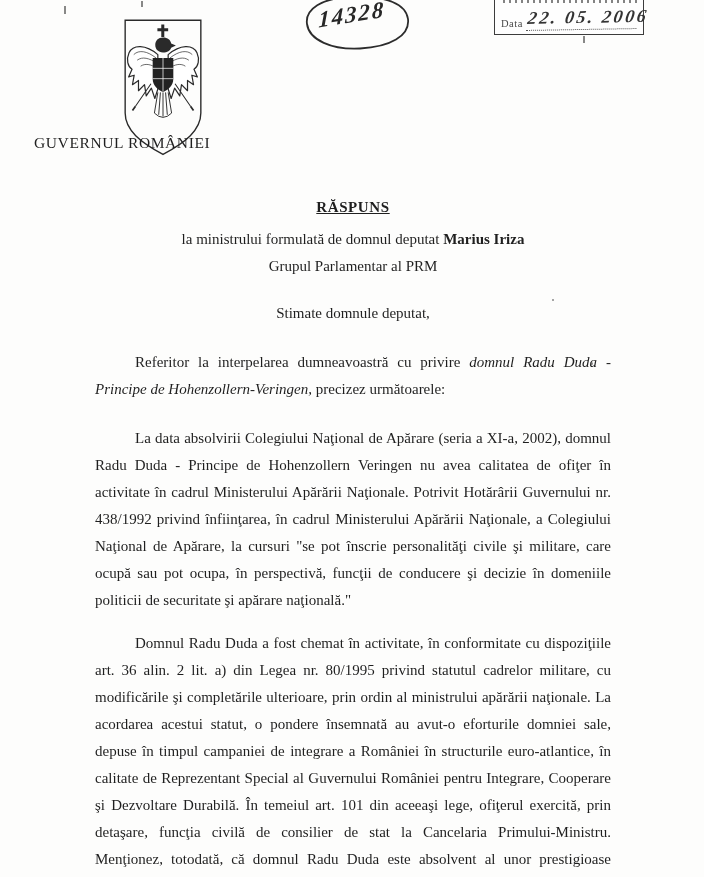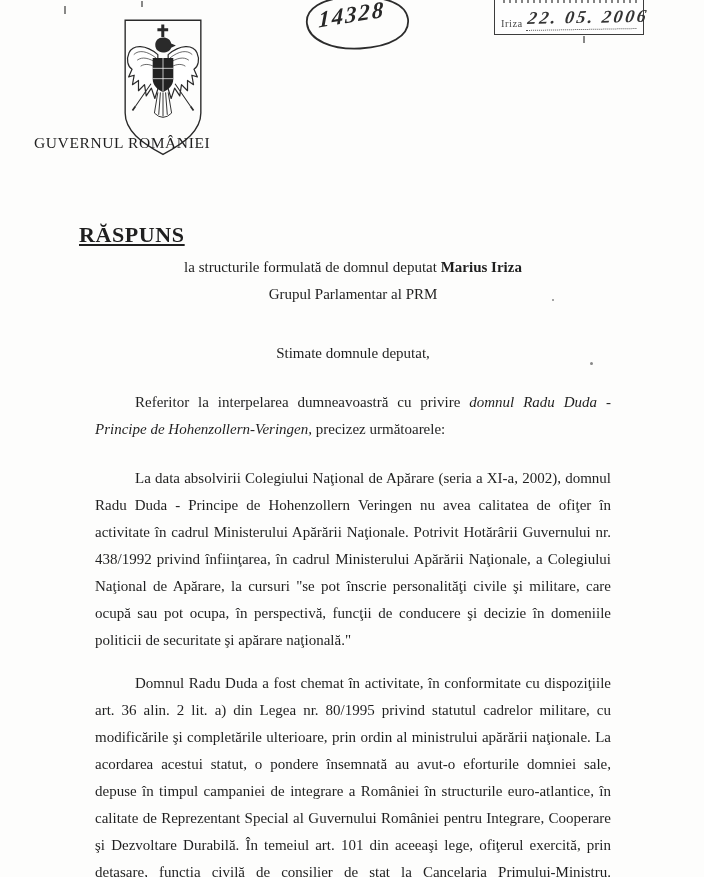--- a/index.html
+++ b/index.html
@@ -73,28 +73,28 @@
     border-bottom: 1.5px dotted #555;
     padding-bottom: 1px;
   }
 
   
   .content {
     position: absolute; left: 79px; top: 196px; width: 548px;
     font-size: 15px; line-height: 27px;
   }
   .heading {
-    font-weight: bold; font-size: 22px;
-    letter-spacing: 0.6px; line-height: 22px; margin-top: 28px;
+    text-align: center; font-weight: bold; font-size: 15px;
+    letter-spacing: 0.6px; line-height: 22px;
   }
   .heading span { text-decoration: underline; }
   .subtitle { text-align: center; margin-top: 8px; }
   .subtitle .b { font-weight: bold; }
   .group-line { text-align: center; }
-  .salutation { text-align: center; margin-top: 32px; }
+  .salutation { text-align: center; margin-top: 20px; }
   .para {
     text-align: justify; text-indent: 40px;
     margin: 16px;
   }
   .p1 { margin-top: 22px; }
   .p1 .it { font-style: italic; }
   .p2 { margin-top: 22px; }
   .p3 { margin-top: 0; }
 
   
@@ -142,32 +142,32 @@
 <div class="reg-wrap">
   <svg class="reg-ellipse" viewBox="0 0 122 62" xmlns="http://www.w3.org/2000/svg">
     <path d="M60 5 C24 5 9 18 11 32 C13 48 36 58 64 56.5 C94 55 114 44 112 27 C110 12 90 4 60 5 Z" fill="none" stroke="#2c2c2c" stroke-width="1.8" stroke-linecap="round"></path>
   </svg>
   <div class="reg-number">14328</div>
 </div>
 
 <div class="stamp">
   <div class="stamp-cutoff"></div>
   <div class="stamp-row">
-    <span class="stamp-label">Iriza</span>
+    <span class="stamp-label">Data</span>
     <span class="stamp-date">22. 05. 2006</span>
   </div>
 </div>
 
 <div class="content">
   <div class="heading">
     <span>RĂSPUNS</span>
   </div>
 
   <div class="subtitle">
-    <span>la structurile formulată de domnul deputat </span><span class="b">Marius Iriza</span>
+    <span>la ministrului formulată de domnul deputat </span><span class="b">Marius Iriza</span>
   </div>
 
   <div class="group-line">Grupul Parlamentar al PRM</div>
 
   <div class="salutation">Stimate domnule deputat,</div>
 
   <p class="para p1"><span>Referitor la interpelarea dumneavoastră cu privire </span><span class="it">domnul Radu Duda - Principe de Hohenzollern-Veringen,</span><span>  precizez următoarele:</span></p>
 
   <p class="para p2">La data absolvirii Colegiului Naţional de Apărare (seria a XI-a, 2002), domnul Radu Duda - Principe de Hohenzollern Veringen nu avea calitatea de ofiţer în activitate în cadrul Ministerului Apărării Naţionale. Potrivit Hotărârii Guvernului nr. 438/1992 privind înfiinţarea, în cadrul Ministerului Apărării Naţionale, a Colegiului Naţional de Apărare, la cursuri "se pot înscrie personalităţi civile şi militare, care ocupă sau pot ocupa, în perspectivă, funcţii de conducere şi decizie în domeniile politicii de securitate şi apărare naţională."</p>
 

